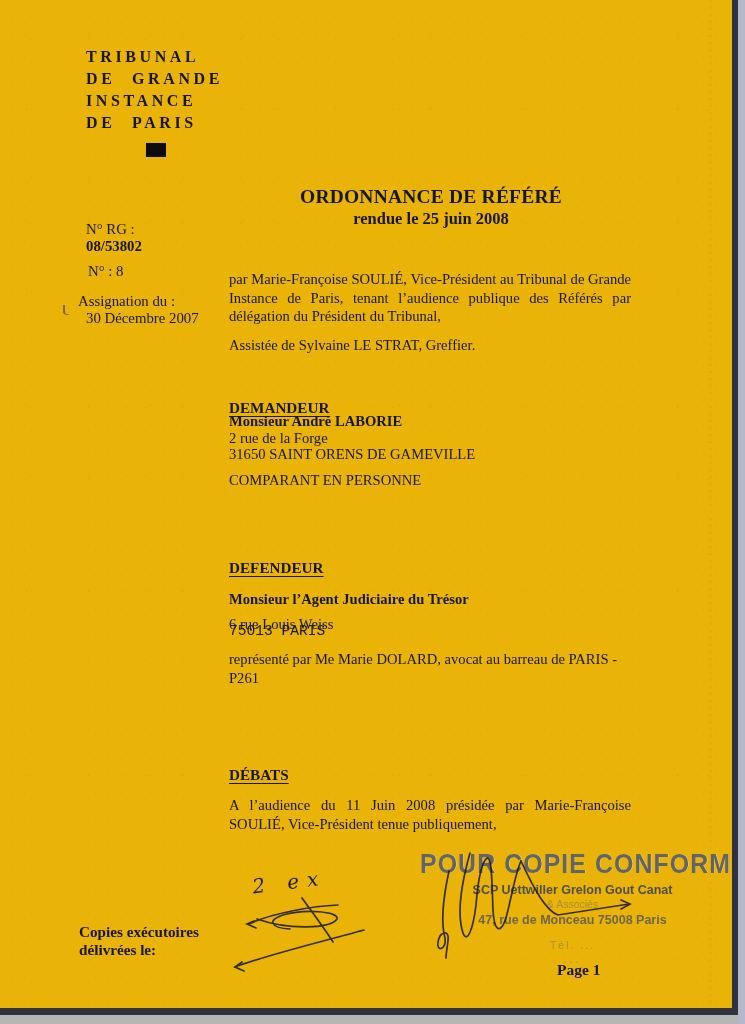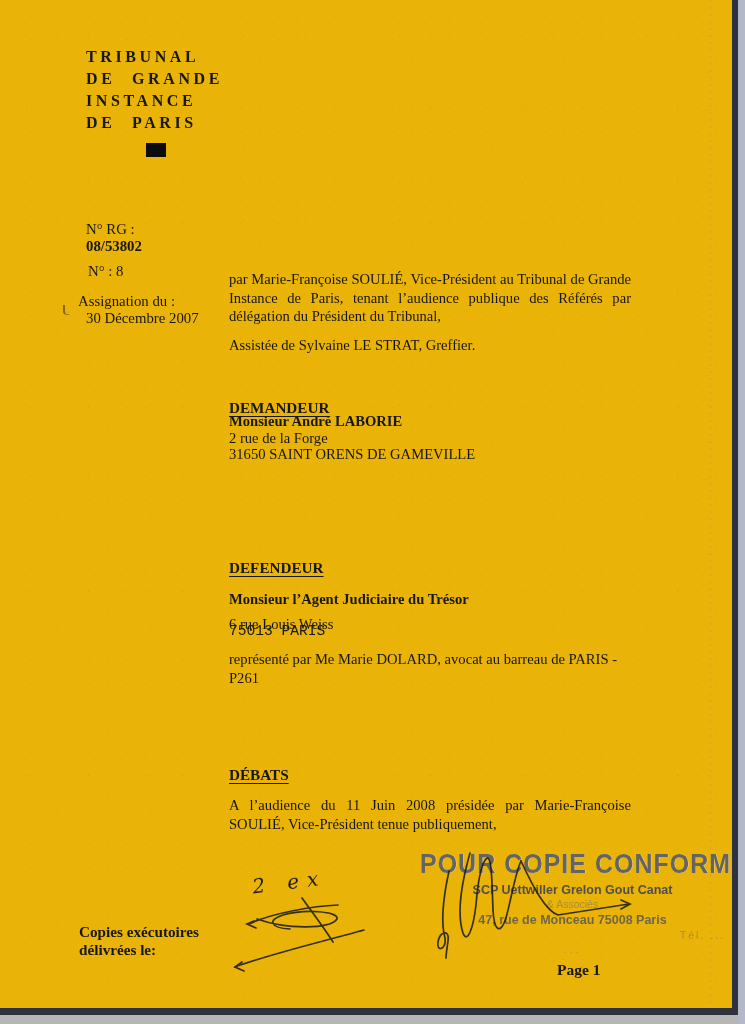--- a/index.html
+++ b/index.html
@@ -63,56 +63,61 @@
   .stamp-head {
     font-family: "Liberation Sans", sans-serif; font-weight: bold;
     font-size: 25px; letter-spacing: 1px; white-space: nowrap;
     color: rgba(78,83,94,0.88); transform: scaleY(1.12); transform-origin: top left;
     text-shadow: 0.5px 0.5px 0 rgba(251,250,247,0.55);
   }
   .stamp-line { font-family: "Liberation Sans", sans-serif; }
   .st1 { font-size: 12.5px; font-weight: bold; color: rgba(62,68,82,0.9); margin-top: 7px; }
   .st2 { font-size: 10.5px; color: rgba(90,96,110,0.45); margin-top: 1px; }
   .st3 { font-size: 12.5px; font-weight: bold; color: rgba(70,76,92,0.75); margin-top: 3px; }
-  .st4 { font-size: 10.5px; color: rgba(90,96,110,0.42); margin-top: 2px; letter-spacing: 2px; text-align: right; }
+  .st4 { font-size: 10.5px; color: rgba(90,96,110,0.42); margin-top: 12px; letter-spacing: 2px; }
   .st5 { font-size: 10.5px; color: rgba(90,96,110,0.38); margin-top: 2px; letter-spacing: 3px; }
 
   
   .hand-count { left: 252px; top: 870px; font-family: "DejaVu Serif", serif; font-style: italic;
     font-size: 20px; letter-spacing: 8px; transform: rotate(-7deg); color: #1c1c1c; }
   .sig-svg { position: absolute; left: 0; top: 0; pointer-events: none; }
 </style>
 </head>
 <body>
 
 <div class="scan">
 
   <div class="abs court">
     <div>TRIBUNAL</div>
     <div>DE GRANDE</div>
     <div>INSTANCE</div>
     <div>DE PARIS</div>
   </div>
   <div class="abs black-square"></div>
 
+  <div class="abs title-block">
+    <div class="title-line1">ORDONNANCE DE RÉFÉRÉ</div>
+    <div class="title-line2">rendue le 25 juin 2008</div>
+  </div>
 
   <div class="abs meta" style="left:86px; top:221px;">N° RG :</div>
   <div class="abs meta b" style="left:86px; top:238px;">08/53802</div>
   <div class="abs meta" style="left:88px; top:263px;">N° : 8</div>
   <div class="abs meta" style="left:78px; top:293px;font-family:Liberation Serif, serif;">Assignation du :</div>
   <div class="abs meta" style="left:86px; top:310px;">30 Décembre 2007</div>
   <div class="ink-artifact"></div>
 
   <div class="abs col" style="top:336px;">Assistée de Sylvaine LE STRAT, Greffier.</div>
   <div class="abs col just" style="top:270px;">par Marie-Françoise SOULIÉ, Vice-Président au Tribunal de Grande Instance de Paris, tenant l’audience publique des Référés par délégation du Président du Tribunal,</div>
 
   <div class="abs col sec-head" style="top:399px;">DEMANDEUR</div>
   <div class="abs col b" style="top:412px;">Monsieur André LABORIE</div>
   <div class="abs col" style="top:429px;">2 rue de la Forge</div>
   <div class="abs col" style="top:445px;">31650 SAINT ORENS DE GAMEVILLE</div>
+  <div class="abs col" style="top:471px;">COMPARANT EN PERSONNE</div>
 
   <div class="abs col sec-head" style="top:559px;">DEFENDEUR</div>
   <div class="abs col b" style="top:590px;">Monsieur l’Agent Judiciaire du Trésor</div>
   <div class="abs col" style="top:607px;margin-top:8px;">6 rue Louis Weiss</div>
   <div class="abs col" style="top:622px;font-family:Liberation Mono, monospace;">75013 PARIS</div>
   <div class="abs col" style="top:650px; width:408px;">représenté par Me Marie DOLARD, avocat au barreau de PARIS - P261</div>
 
   <div class="abs col sec-head" style="top:766px;">DÉBATS</div>
   <div class="abs col just" style="top:796px;">A l’audience du 11 Juin 2008 présidée par Marie-Françoise SOULIÉ, Vice-Président tenue publiquement,</div>
 

